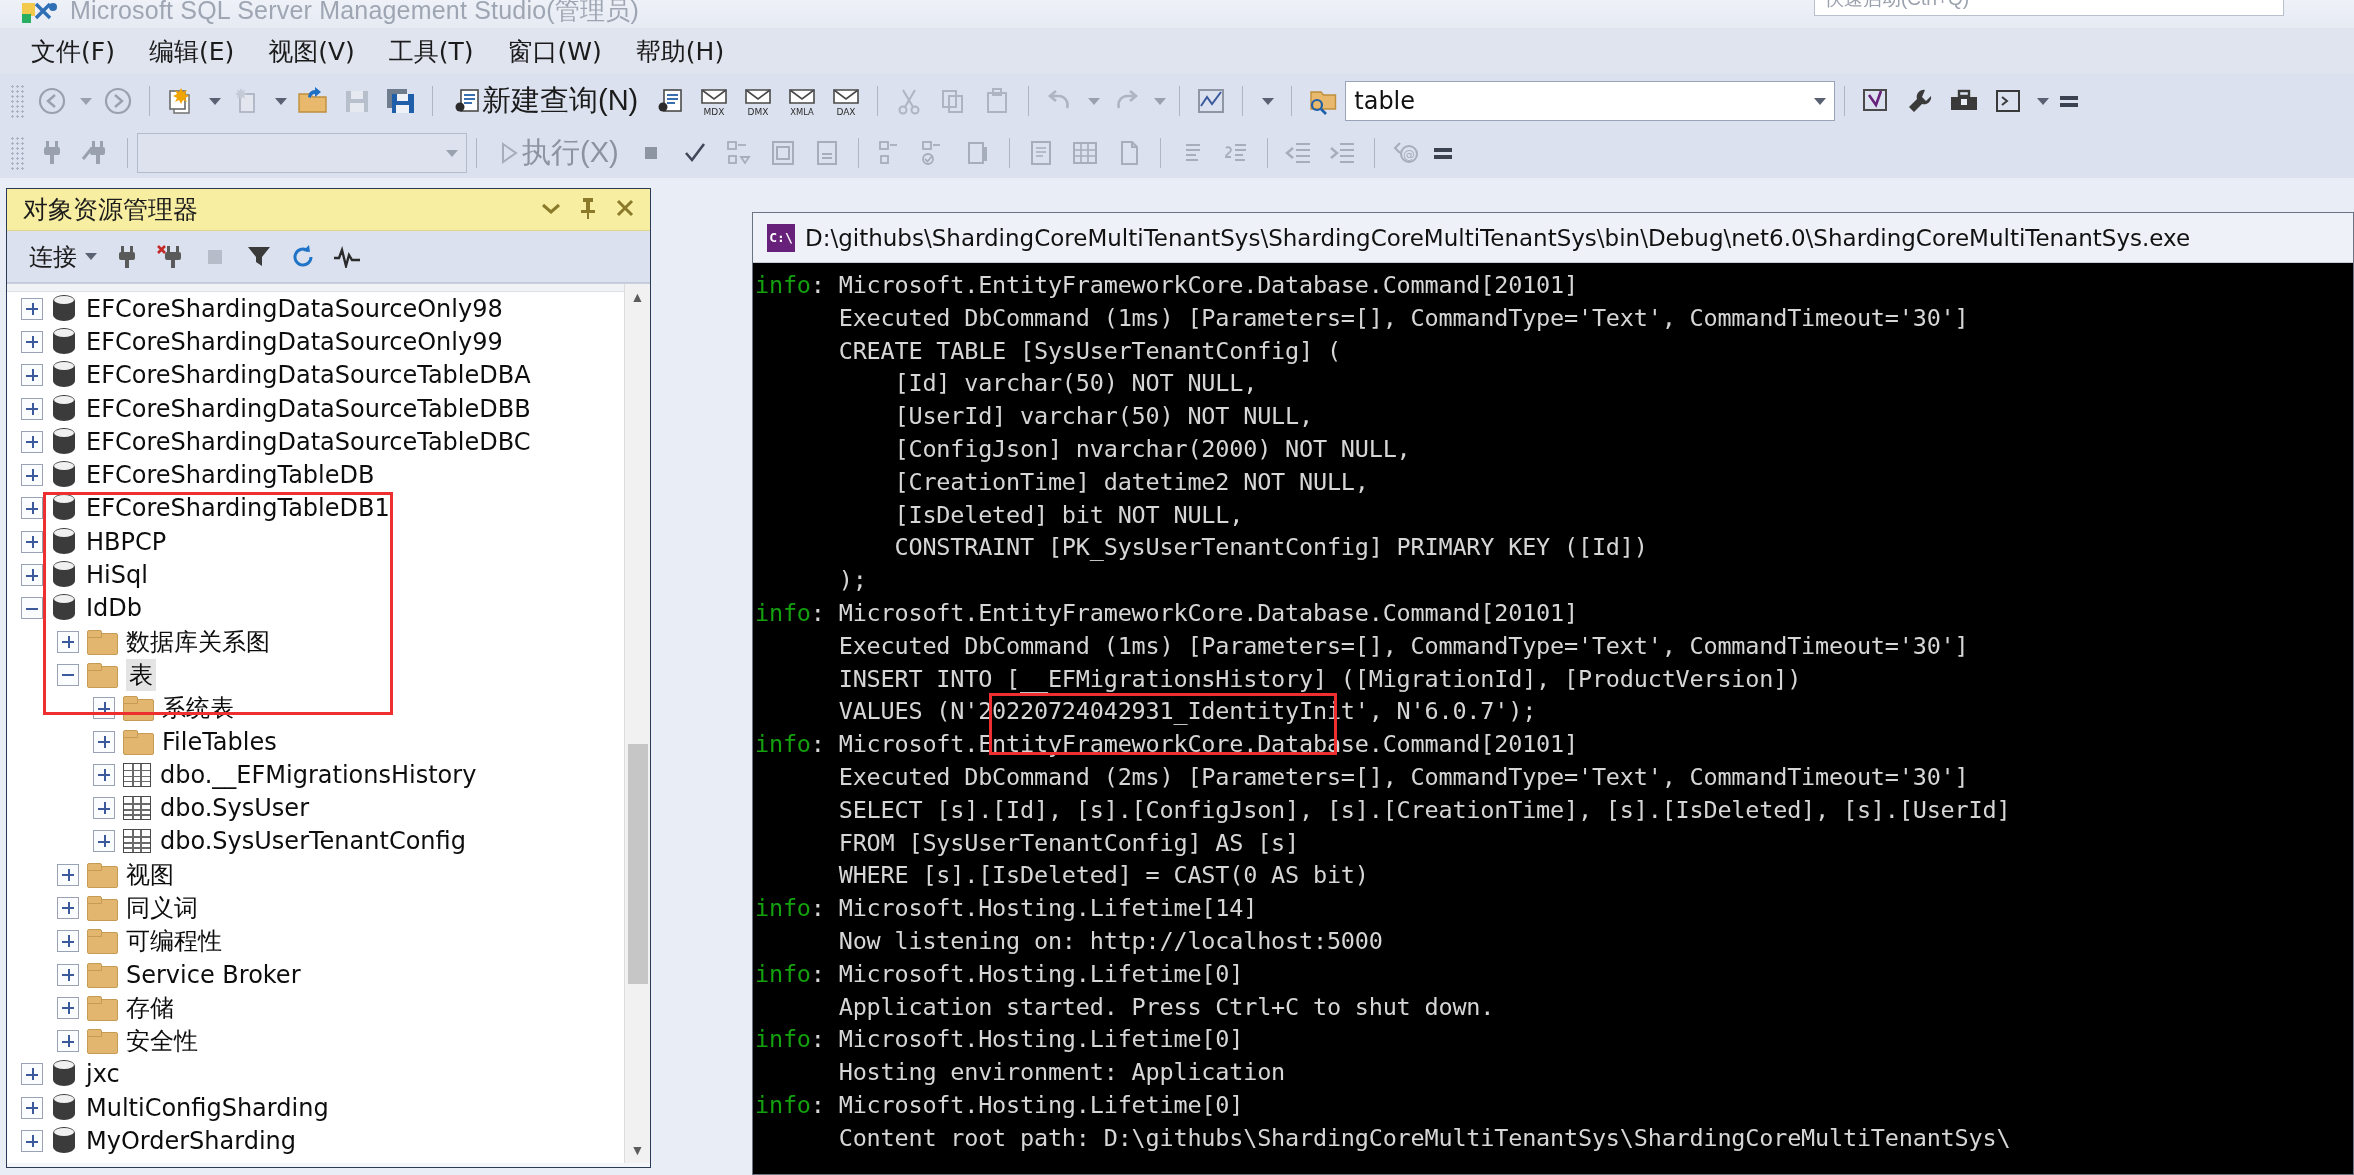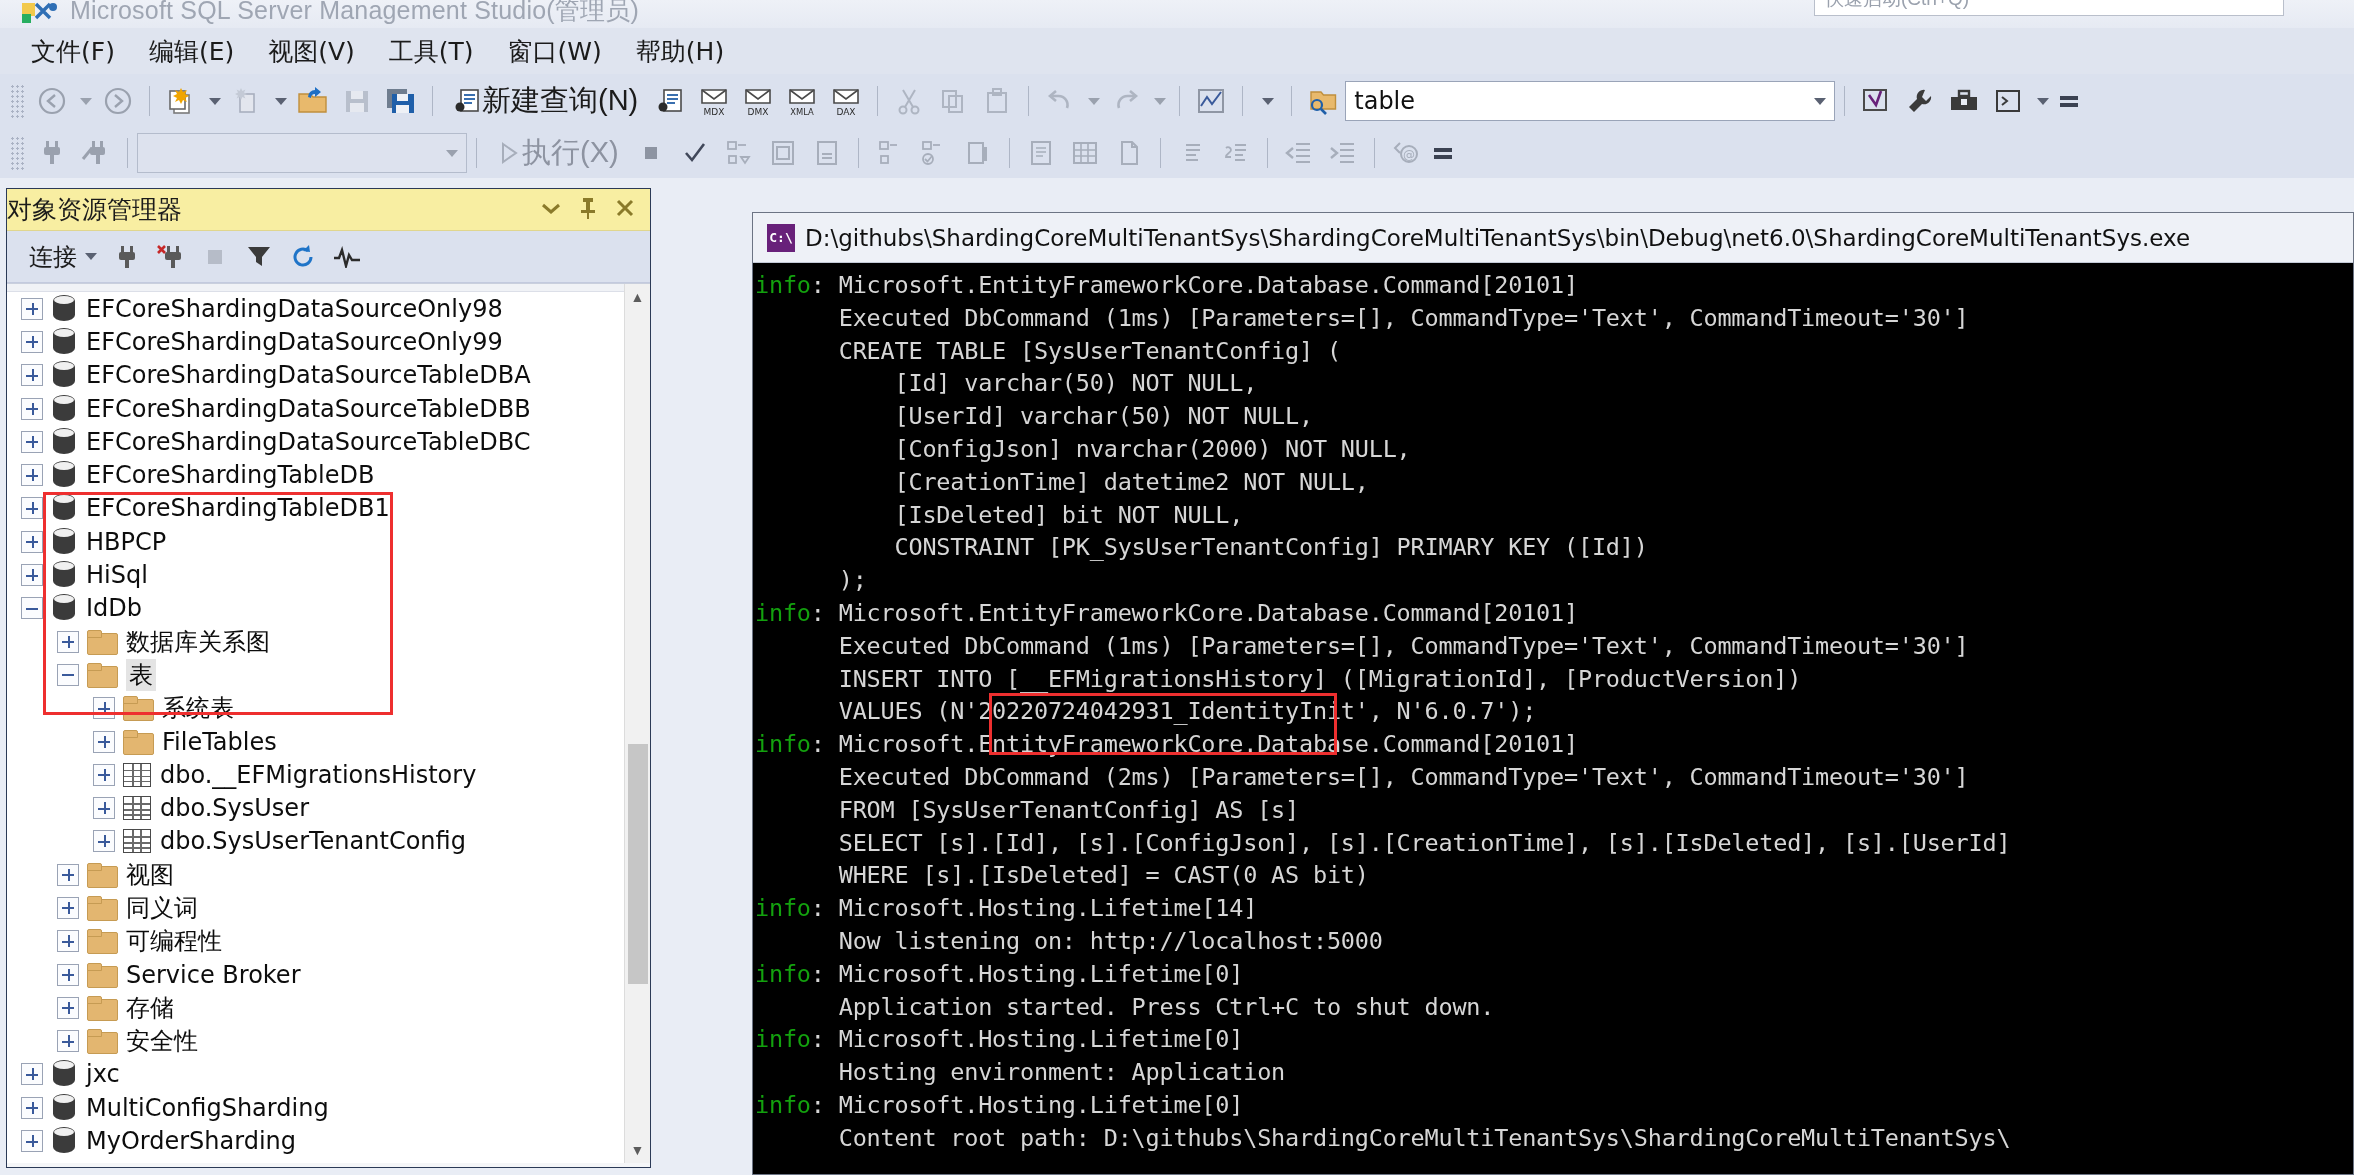--- a/index.html
+++ b/index.html
@@ -75,21 +75,21 @@
   .dblarrow { display:flex; flex-direction:column; gap:3px; margin-left: 6px; }
   .dblarrow i { display:block; width: 18px; height: 4px; background: #3b4252; }
 
   
   .oe {
     position: absolute; left: 6px; top: 188px; width: 645px; height: 980px;
     background: #f5f6f8; border: 1px solid #2b3a56;
   }
   .oe-title {
     height: 42px; background: #f8eea2; display: flex; align-items: center;
-    padding-left: 0; border-bottom: 1px solid #e0d68e;
+    padding-left: 16px; border-bottom: 1px solid #e0d68e;
   }
   .oe-title .t { font-size: 25px; color: #1b1b1b; font-family: "DejaVu Sans", sans-serif; }
   .oe-title .tools { margin-left: auto; display: flex; align-items: center; gap: 16px; padding-right: 14px; }
   .oe-toolbar {
     height: 52px; background: #dbe1ee; display: flex; align-items: center;
     padding-left: 16px; gap: 4px; border-bottom: 1px solid #c3cade;
   }
   .oe-toolbar .connect { font-size: 24px; color: #1b1b1b; display: flex; align-items: center;
                          font-family: "DejaVu Sans", sans-serif; padding: 3px 6px; }
   .oe-ico { width: 40px; height: 40px; display: flex; align-items: center; justify-content: center; }
@@ -840,22 +840,22 @@
           <div class="cline"><span class="rest">          [CreationTime] datetime2 NOT NULL,</span></div>
           <div class="cline"><span class="rest">          [IsDeleted] bit NOT NULL,</span></div>
           <div class="cline"><span class="rest">          CONSTRAINT [PK_SysUserTenantConfig] PRIMARY KEY ([Id])</span></div>
           <div class="cline"><span class="rest">      );</span></div>
           <div class="cline"><span class="lvl">info</span><span class="rest">: Microsoft.EntityFrameworkCore.Database.Command[20101]</span></div>
           <div class="cline"><span class="rest">      Executed DbCommand (1ms) [Parameters=[], CommandType='Text', CommandTimeout='30']</span></div>
           <div class="cline"><span class="rest">      INSERT INTO [__EFMigrationsHistory] ([MigrationId], [ProductVersion])</span></div>
           <div class="cline"><span class="rest">      VALUES (N'20220724042931_IdentityInit', N'6.0.7');</span></div>
           <div class="cline"><span class="lvl">info</span><span class="rest">: Microsoft.EntityFrameworkCore.Database.Command[20101]</span></div>
           <div class="cline"><span class="rest">      Executed DbCommand (2ms) [Parameters=[], CommandType='Text', CommandTimeout='30']</span></div>
+          <div class="cline"><span class="rest">      SELECT [s].[Id], [s].[ConfigJson], [s].[CreationTime], [s].[IsDeleted], [s].[UserId]</span></div>
           <div class="cline"><span class="rest">      FROM [SysUserTenantConfig] AS [s]</span></div>
-          <div class="cline"><span class="rest">      SELECT [s].[Id], [s].[ConfigJson], [s].[CreationTime], [s].[IsDeleted], [s].[UserId]</span></div>
           <div class="cline"><span class="rest">      WHERE [s].[IsDeleted] = CAST(0 AS bit)</span></div>
           <div class="cline"><span class="lvl">info</span><span class="rest">: Microsoft.Hosting.Lifetime[14]</span></div>
           <div class="cline"><span class="rest">      Now listening on: http://localhost:5000</span></div>
           <div class="cline"><span class="lvl">info</span><span class="rest">: Microsoft.Hosting.Lifetime[0]</span></div>
           <div class="cline"><span class="rest">      Application started. Press Ctrl+C to shut down.</span></div>
           <div class="cline"><span class="lvl">info</span><span class="rest">: Microsoft.Hosting.Lifetime[0]</span></div>
           <div class="cline"><span class="rest">      Hosting environment: Application</span></div>
           <div class="cline"><span class="lvl">info</span><span class="rest">: Microsoft.Hosting.Lifetime[0]</span></div>
           <div class="cline"><span class="rest">      Content root path: D:\githubs\ShardingCoreMultiTenantSys\ShardingCoreMultiTenantSys\</span></div>
         </div>

